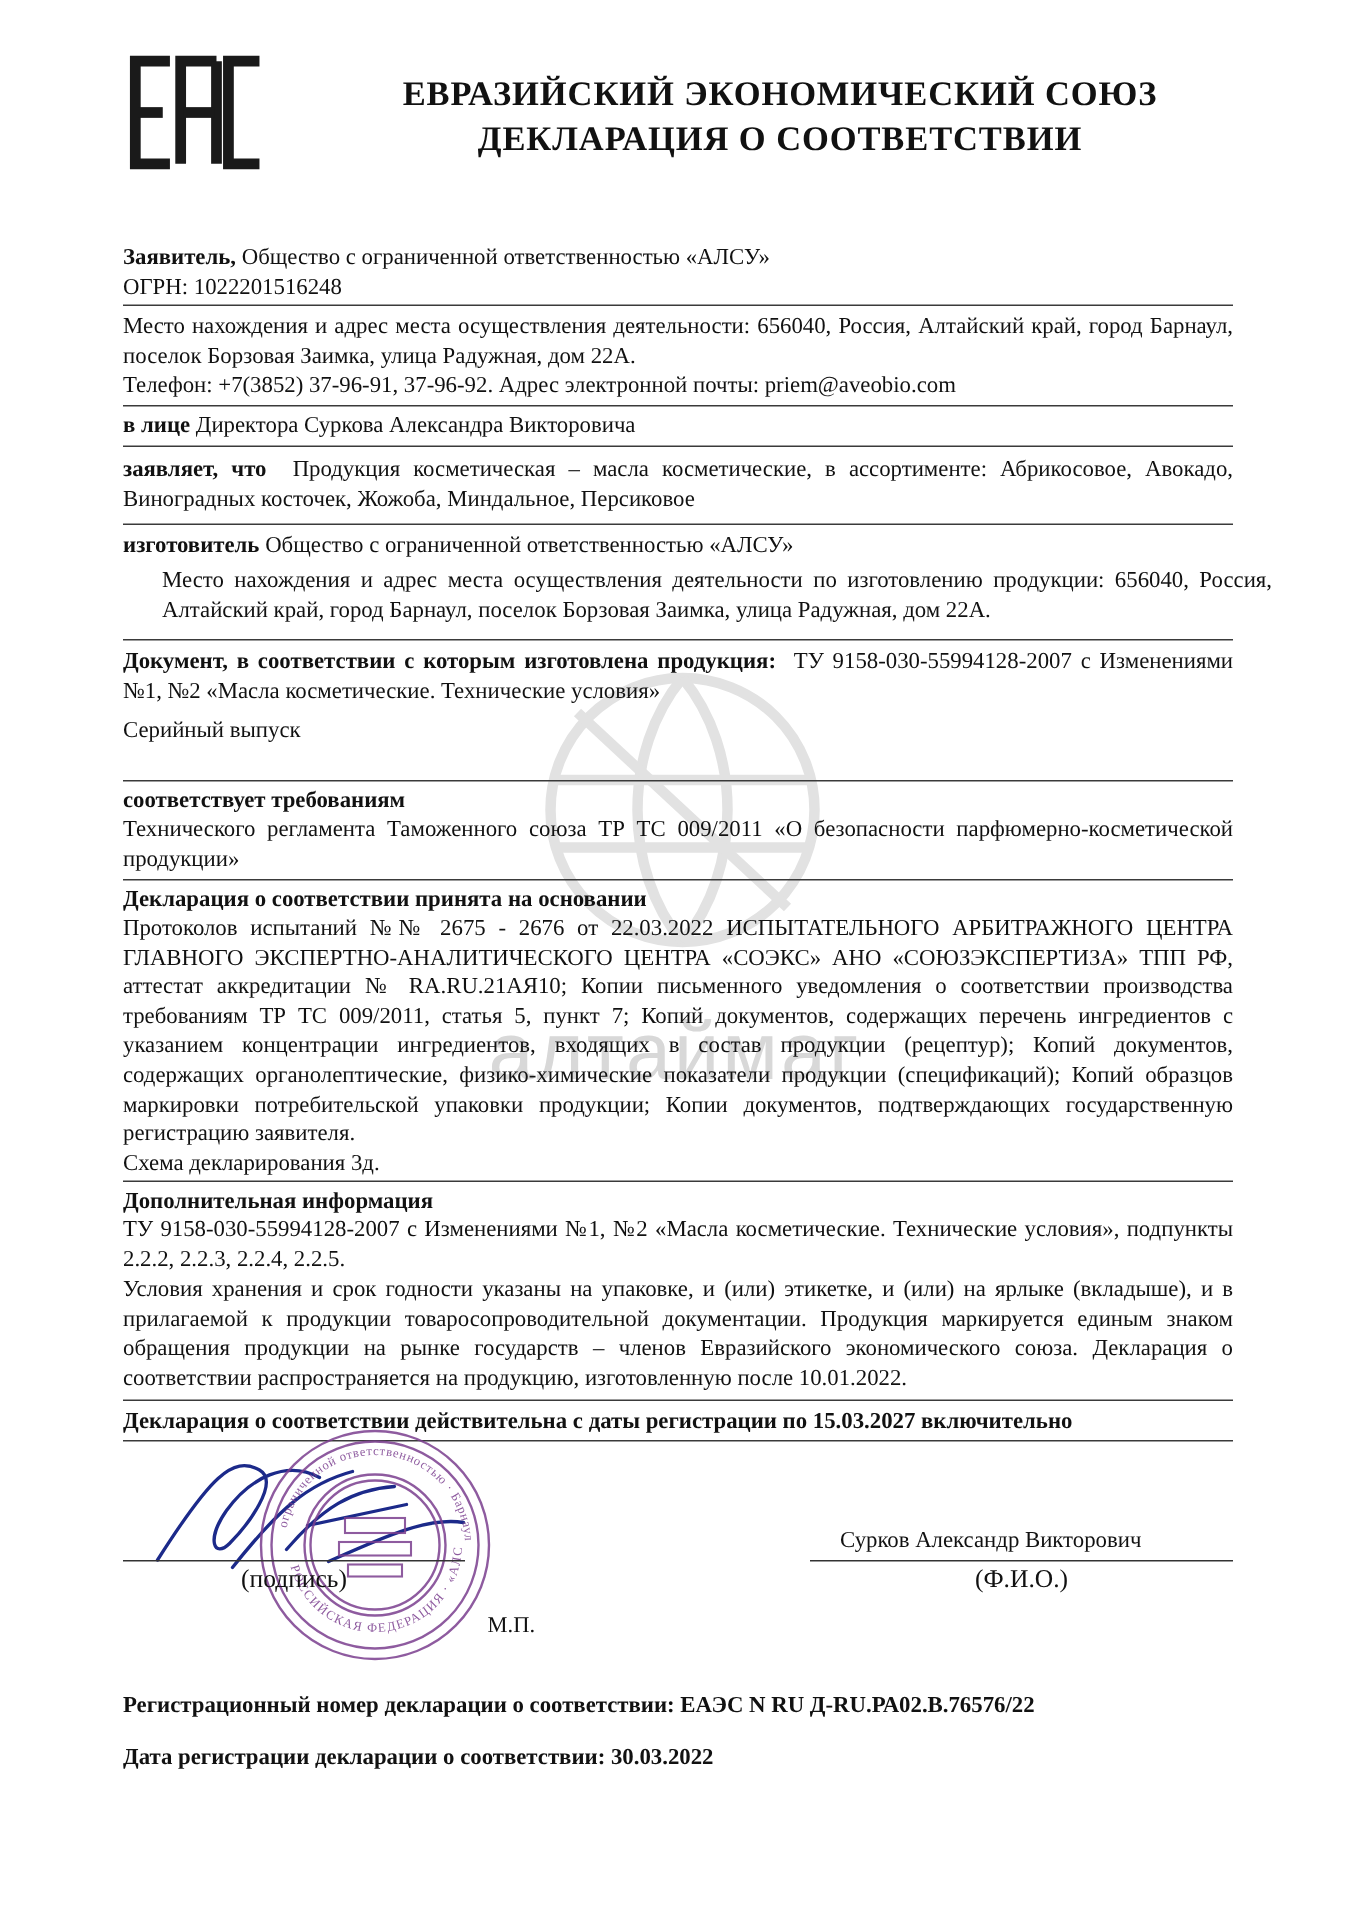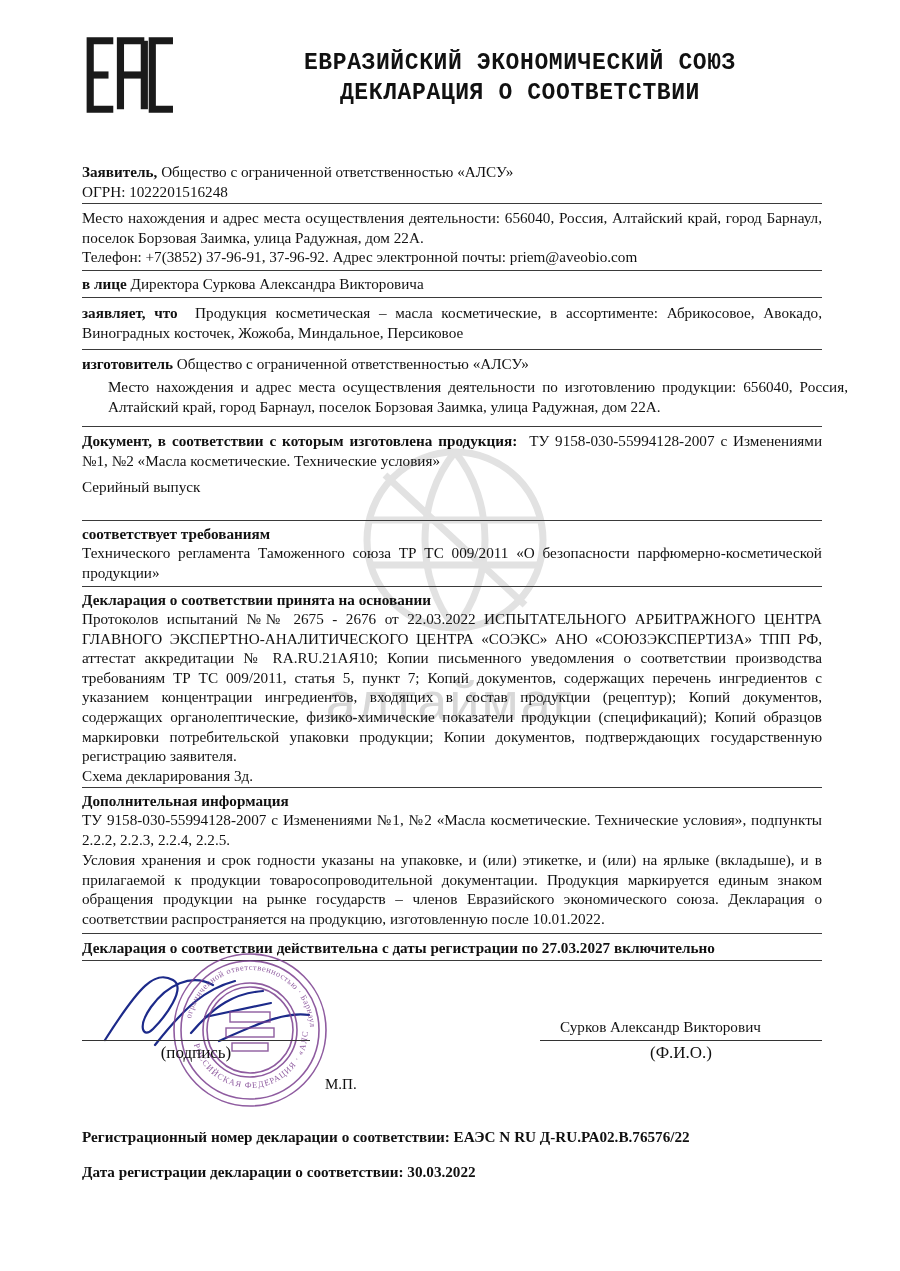--- a/index.html
+++ b/index.html
@@ -66,21 +66,21 @@
   .eac-mark {
     position: absolute;
     left: 82px; top: 36px;
     width: 96px; height: 78px;
   }
   .doc-title {
     position: absolute;
     left: 210px; top: 48px;
     width: 620px;
     text-align: center;
-    font-family: Liberation Mono, monospace;
+    font-family: Liberation Serif, serif;
     font-weight: bold;
     font-size: 23px;
     line-height: 30px;
     letter-spacing: 0.6px;
   }
   .doc-title .line2 { display: block; }
 
   
   .block {
     position: absolute;
@@ -248,21 +248,21 @@
     </div>
     <div class="block" style="top:810px;">
       <p>ТУ 9158-030-55994128-2007 с Изменениями №1, №2 «Масла косметические. Технические условия», подпункты 2.2.2, 2.2.3, 2.2.4, 2.2.5.</p>
     </div>
     <div class="block" style="top:850px;">
       <p>Условия хранения и срок годности указаны на упаковке, и (или) этикетке, и (или) на ярлыке (вкладыше), и в прилагаемой к продукции товаросопроводительной документации. Продукция маркируется единым знаком обращения продукции на рынке государств – членов Евразийского экономического союза. Декларация о соответствии распространяется на продукцию, изготовленную после 10.01.2022.</p>
     </div>
     <div class="rule" style="top:933px;"></div>
 
     <div class="block nojust" style="top:938px;">
-      <p class="b">Декларация о соответствии действительна с даты регистрации по 27.03.2027 включительно</p>
+      <p class="b">Декларация о соответствии действительна с даты регистрации по 15.03.2027 включительно</p>
     </div>
     <div class="rule" style="top:960px;"></div>
 
     <svg class="scribble" viewBox="0 0 250 120">
       <g fill="none" stroke="#1c2a8a" stroke-width="2.2" stroke-linecap="round">
         <path d="M10 95 C45 40 60 25 78 35 C92 43 70 72 58 84 C48 94 42 82 56 62 C72 40 96 28 118 40"></path>
         <path d="M60 100 C90 62 110 44 140 36"></path>
         <path d="M96 88 C120 60 140 48 168 46"></path>
         <path d="M110 72 L176 58"></path>
         <path d="M124 96 C160 80 190 66 214 70"></path>

